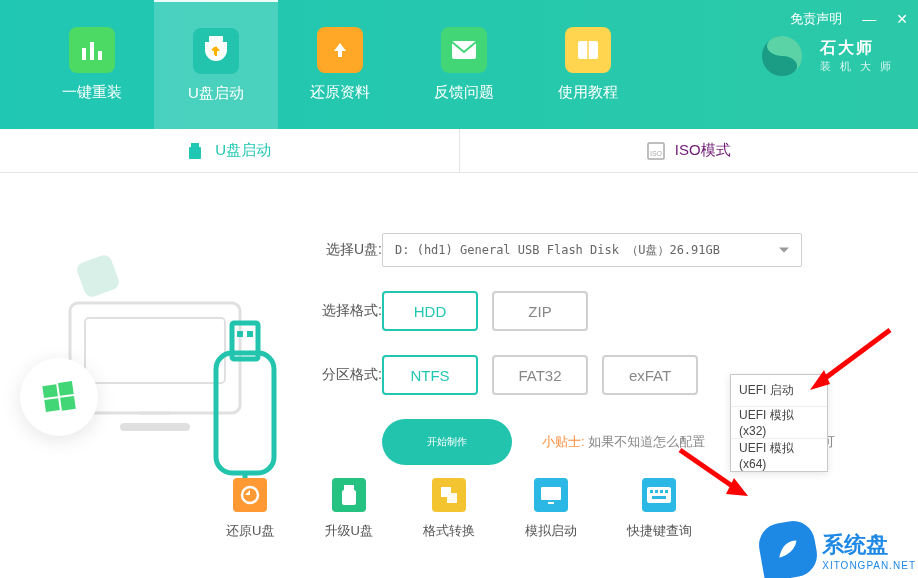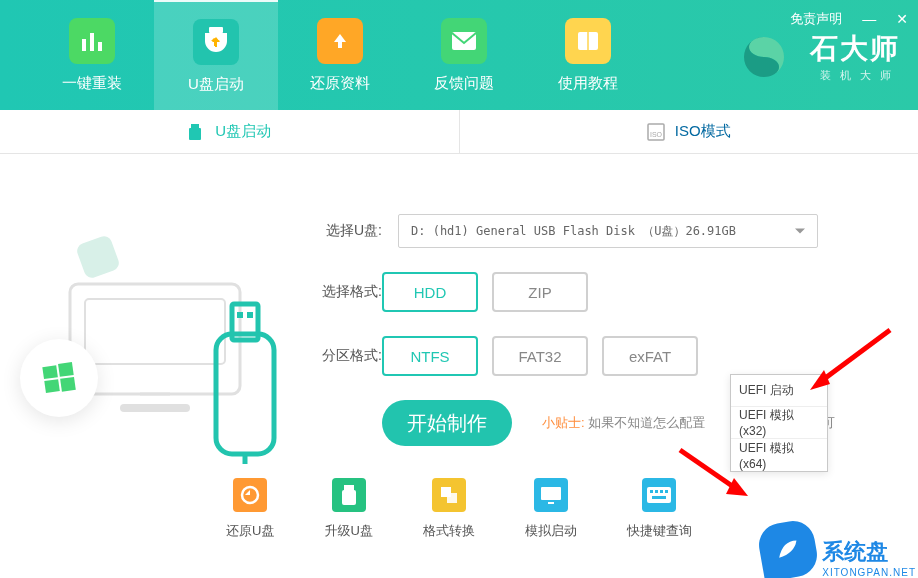--- a/index.html
+++ b/index.html
@@ -5,26 +5,25 @@
   * { box-sizing: border-box; margin: 0; padding: 0; }
   body {
     width: 918px; height: 578px;
     font-family: "Microsoft YaHei", Arial, sans-serif;
     background: #fff;
     position: relative;
     overflow: hidden;
   }
   
   .header {
-    height: 110px;
+    height: 129px;
     background: linear-gradient(90deg, #20c7b3 0%, #2bc9a8 100%);
     display: flex;
     align-items: stretch;
     position: relative;
-    text-align: right;
   }
   .nav {
     display: flex;
     padding-left: 30px;
   }
   .nav-item {
     width: 124px;
     display: flex;
     flex-direction: column;
     align-items: center;
@@ -53,42 +52,42 @@
     position: absolute;
     right: 18px; top: 30px;
     display: flex; align-items: center; gap: 12px;
     color: #fff;
   }
   .brand-logo {
     width: 52px; height: 52px;
     border-radius: 12px;
     display:flex;align-items:center;justify-content:center;
   }
-  .brand-text-big { font-size: 28px; font-weight: bold; letter-spacing: 2px; margin-left: 8px; }
+  .brand-text-big { font-size: 16px; font-weight: bold; letter-spacing: 2px; }
   .brand-text-small { font-size: 11px; letter-spacing: 9px; opacity: 0.8; }
   .win-controls {
     position: absolute;
     right: 10px; top: 10px;
     display: flex; gap: 20px;
     color: #fff; font-size: 13px;
     align-items: center;
   }
   .disclaimer-link { font-size: 13px; color: #fff; cursor: pointer; }
   .min-btn, .close-btn { cursor: pointer; font-size: 14px; line-height: 1; }
   
   .subtabs {
     height: 44px;
     display: flex;
     border-bottom: 1px solid #e5e5e5;
   }
   .subtab {
     flex: 1;
     display: flex; align-items: center; justify-content: center;
     gap: 10px;
-    color: #0369a1;
+    color: #701a75;
     font-size: 15px;
     cursor: pointer;
     border-right: 1px solid #e5e5e5;
   }
   .subtab:last-child { border-right: none; }
   .subtab.active { color: #20c7b3; font-weight: 500; }
   .subtab .ticon { width: 18px; height: 18px; display:inline-flex; }
   
   .main {
     display: flex;
@@ -130,21 +129,20 @@
     border: 1px solid #d0d0d0;
     border-radius: 2px;
     display: flex; align-items: center;
     padding: 0 12px;
     font-size: 12px;
     color: #666;
     font-family: "SimSun", monospace;
     position: relative;
     cursor: pointer;
     max-width: 420px;
-    margin-left: 16px;
   }
   .select-box::after {
     content: '';
     position: absolute;
     right: 12px; top: 50%;
     border: 5px solid transparent;
     border-top-color: #999;
     transform: translateY(-25%);
   }
   .btn-group { display: flex; gap: 14px; }
@@ -169,21 +167,21 @@
     gap: 30px;
     margin-top: 10px;
     padding-left: 72px;
   }
   .start-btn {
     width: 130px; height: 46px;
     background: #22c4ae;
     color: #fff;
     border: none;
     border-radius: 23px;
-    font-size: 20px;
+    font-size: 10px;
     cursor: pointer;
   }
   .tip {
     font-size: 13px;
   }
   .tip-label { color: #ff8c3a; }
   .tip-text { color: #888; }
   
   .popup {
     position: absolute;
@@ -226,21 +224,21 @@
     width: 34px; height: 34px;
     border-radius: 4px;
     display: flex; align-items: center; justify-content: center;
   }
   .tool-label { font-size: 13px; color: #555; }
   
   .watermark {
     position: absolute;
     right: 2px; bottom: 0px;
     display: flex;
-    align-items: flex-end;
+    align-items: center;
     gap: 6px;
     z-index: 20;
   }
   .wm-logo {
     width: 56px; height: 56px;
     background: #1e88e5;
     border-radius: 22px 22px 22px 4px;
     transform: rotate(-10deg);
     display:flex;align-items:center;justify-content:center;
     position:relative;

